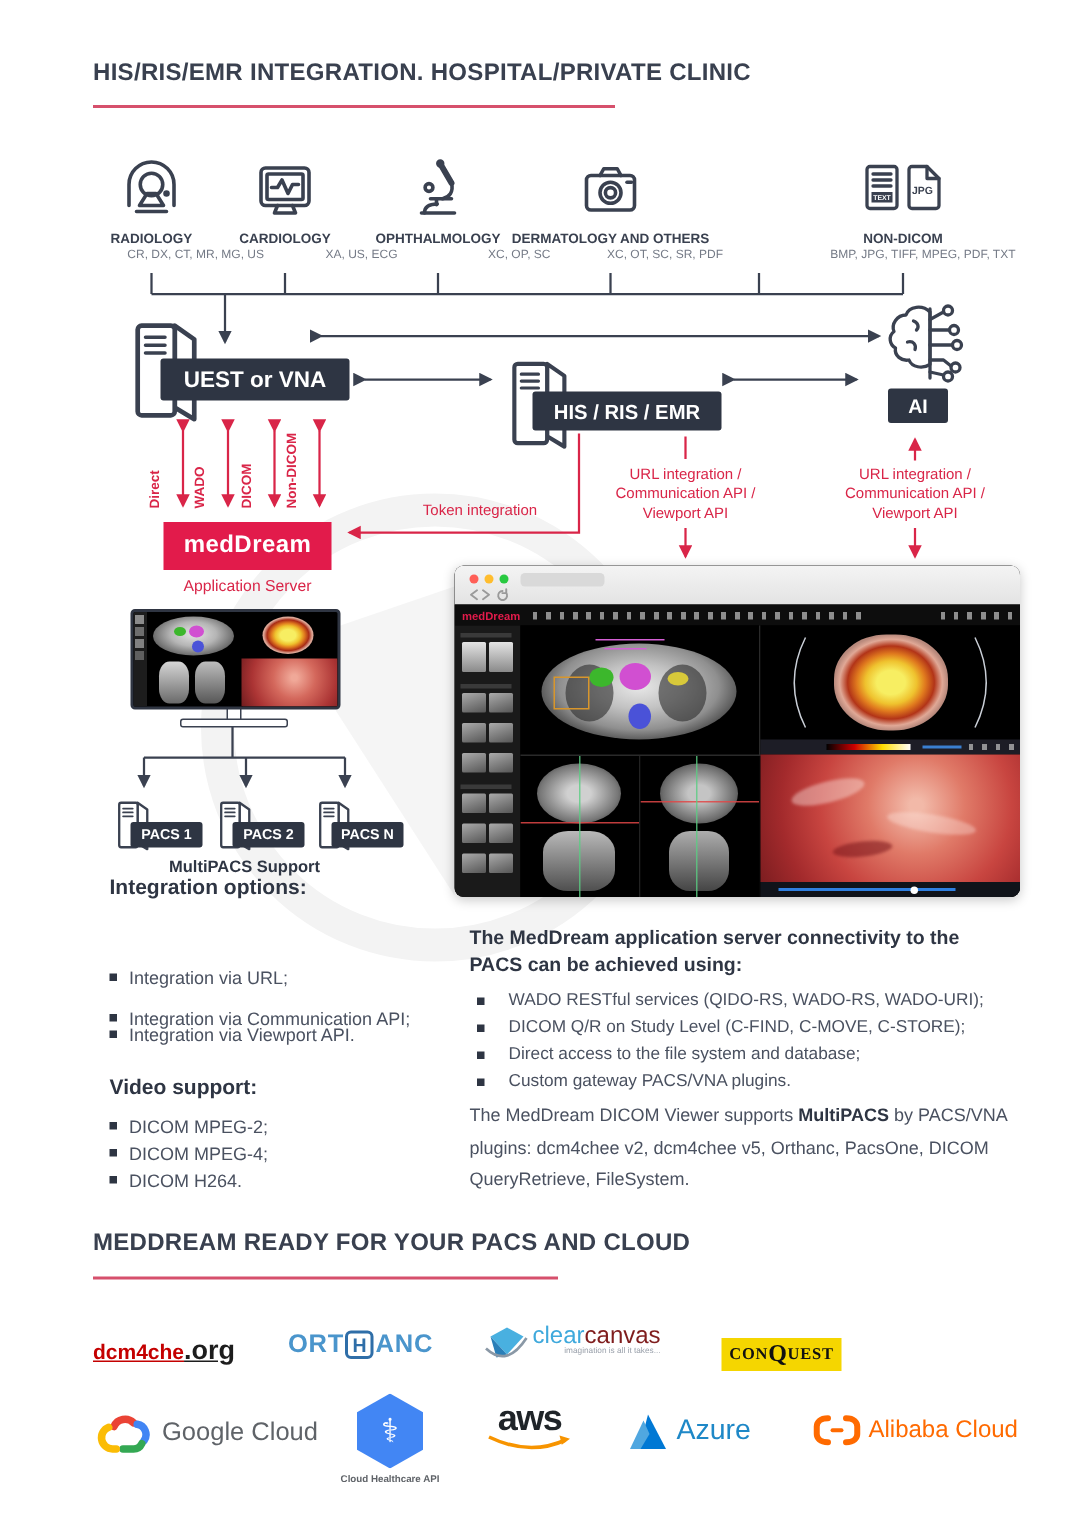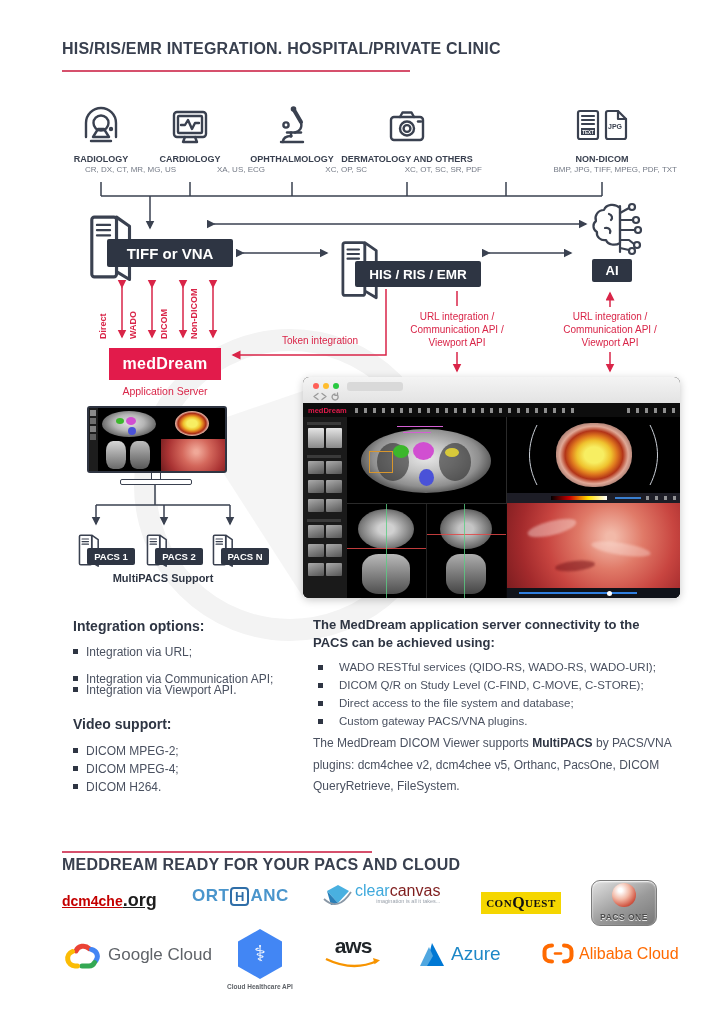--- a/index.html
+++ b/index.html
@@ -69,21 +69,21 @@
   .pacsone{width:64px;height:44px;border-radius:9px;border:1px solid #7c7c7c;position:relative;
            background:linear-gradient(150deg,#e2e2e2,#9a9a9a 55%,#777);box-shadow:inset 0 1px 2px #fff;}
   .pacsone .sphere{position:absolute;left:50%;top:2px;transform:translateX(-50%);width:24px;height:24px;border-radius:50%;
            background:radial-gradient(circle at 35% 30%,#fff 8%,#f2b9a6 40%,#d15744 72%,#8e241d 100%);}
   .pacsone .ptxt{position:absolute;bottom:3px;width:100%;text-align:center;font-size:8.5px;font-weight:800;
            color:#4c4c4c;text-shadow:0 1px 0 #e9e9e9;letter-spacing:.5px;}
   .gtxt{color:#5f6368;font-size:17px;}
   .hex{width:44px;height:50px;background:#4286f4;display:flex;align-items:center;justify-content:center;
        clip-path:polygon(50% 0,100% 25%,100% 75%,50% 100%,0 75%,0 25%);color:#fff;font-size:22px;}
   .hexlabel{position:absolute;z-index:2;font-size:6.5px;font-weight:700;color:#5f6368;transform:translateX(-50%);}
-  .awstxt{font-weight:800;font-size:21px;color:#1f2428;letter-spacing:-1px;line-height:20px;}
+  .awstxt{font-weight:800;font-size:24px;color:#1f2428;letter-spacing:-1px;line-height:20px;}
   .aztxt{color:#1e88c7;font-size:19px;font-weight:400;margin-left:6px;}
   .alitxt{color:#ff6a00;font-size:16px;font-weight:400;margin-left:5px;}
 </style>
 </head>
 <body>
 
 <div class="page">
 
   <svg class="overlay" width="724" height="1024" viewBox="0 0 724 1024">
     <defs>
@@ -205,21 +205,21 @@
         <text x="45" y="26" text-anchor="middle" font-size="7" font-weight="bold" fill="#3a4150" stroke="none" font-family="Liberation Sans, sans-serif">JPG</text>
       </svg>
     </div>
     <div class="mod-name">NON-DICOM</div>
     <div class="mod-codes">BMP, JPG, TIFF, MPEG, PDF, TXT</div>
   </div>
 
   <svg class="abs" style="left:84px;top:206px;" width="52" height="82">
     <use href="#server-sym" width="52" height="82"></use>
   </svg>
-  <div class="lbl" style="left:107px;top:239px;width:126px;height:28px;font-size:15px;">TIFF or VNA</div>
+  <div class="lbl" style="left:107px;top:239px;width:126px;height:28px;font-size:15px;">UEST or VNA</div>
 
   <svg class="abs" style="left:336px;top:233px;" width="46" height="72">
     <use href="#server-sym" width="46" height="72"></use>
   </svg>
   <div class="lbl" style="left:355px;top:261px;width:126px;height:26px;font-size:13.5px;">HIS / RIS / EMR</div>
 
   <svg class="abs" style="left:583px;top:200px;" width="72" height="58" viewBox="0 0 72 58" fill="none" stroke="#3a4150" stroke-width="2.2" stroke-linecap="round" stroke-linejoin="round">
     <path d="M37 8 c-5 -5 -14 -4 -16 2 c-6 0 -10 6 -8 11 c-4 3 -3 9 1 11 c-1 5 4 9 9 8 c2 5 9 6 14 3 z"></path>
     <path d="M26 14 c3 1 4 4 2 6 M22 28 c4 -1 6 2 5 5"></path>
     <path d="M37 6 V52"></path>
@@ -361,21 +361,21 @@
       </div>
       <div class="panel" style="left:80px;top:87px;width:79px;bottom:0;">
         <div class="blob" style="left:13px;top:5px;width:52px;height:40px;background:radial-gradient(#c4c4c4 20%,#6d6d6d 65%,#111 100%);"></div>
         <div class="blob" style="left:19px;top:50px;width:40px;height:40px;border-radius:35%;background:linear-gradient(180deg,#adadad,#454545);"></div>
         <div class="crossh" style="left:0;top:30px;width:79px;height:1px;"></div>
         <div class="crossv" style="left:37px;top:0;width:1px;height:94px;"></div>
       </div>
     </div>
   </div>
 
-  <div class="sect-title" style="left:73px;top:618px;">Integration options:</div>
+  <div class="sect-title" style="left:73px;top:583px;">Integration options:</div>
   <div class="li" style="left:73px;top:645px;">
       <span class="sq"></span>
       <span>Integration via URL;</span>
     </div>
   <div class="li" style="left:73px;top:672px;">
       <span class="sq"></span>
       <span>Integration via Communication API;</span>
     </div>
   <div class="li" style="left:73px;top:683px;">
       <span class="sq"></span>
@@ -410,21 +410,21 @@
       <span>Direct access to the file system and database;</span>
     </div>
   <div class="li" style="left:318px;top:715px;font-size:11.5px;">
       <span class="sq wide"></span>
       <span>Custom gateway PACS/VNA plugins.</span>
     </div>
   <div class="note" style="left:313px;top:733px;width:366px;">
     <span>The MedDream DICOM Viewer supports </span><span style="font-weight:700;color:#2e3543;">MultiPACS</span><span> by PACS/VNA plugins: dcm4chee v2, dcm4chee v5, Orthanc, PacsOne, DICOM QueryRetrieve, FileSystem.</span>
   </div>
 
-  <div class="abs h1" style="left:62px;top:820px;margin-top:36px;">MEDDREAM READY FOR YOUR PACS AND CLOUD</div>
+  <div class="abs h1" style="left:62px;top:820px;">MEDDREAM READY FOR YOUR PACS AND CLOUD</div>
   <div class="abs rule" style="left:62px;top:851px;width:310px;"></div>
 
   <div class="logo" style="left:62px;top:890px;">
     <span class="dcm-red">dcm4che</span><span class="dcm-dark">.org</span>
   </div>
   <div class="logo orth" style="left:192px;top:886px;">
     <span>ORT</span>
       <span class="orth-h">H</span>
       <span>ANC</span>
   </div>
@@ -436,24 +436,20 @@
     </svg>
     <span style="margin-left:3px;">
       <span class="cc-light">clear</span><span class="cc-dark">canvas</span>
       <span class="cc-tag">imagination is all it takes...</span>
     </span>
   </div>
   <div class="logo conq" style="left:481px;top:892px;">
     <span>CON</span>
       <span class="bigq">Q</span>
       <span>UEST</span>
-  </div>
-  <div class="logo pacsone" style="left:591px;top:880px;">
-    <div class="sphere"></div>
-    <div class="ptxt">PACS ONE</div>
   </div>
 
   <div class="logo" style="left:64px;top:940px;display:flex;align-items:center;">
     <svg width="36" height="30" viewBox="0 0 36 30" fill="none" stroke-linecap="round">
       <path d="M12 11 a8 8 0 0 1 13 -2.5" stroke="#ea4335" stroke-width="5"></path>
       <path d="M27.5 9.5 a7 7 0 0 1 4.5 11" stroke="#4285f4" stroke-width="5"></path>
       <path d="M30.5 22.5 a6 6 0 0 1 -5.5 3.5 h-7" stroke="#34a853" stroke-width="5"></path>
       <path d="M13.5 26 h-2.5 a7.5 7.5 0 0 1 -2.5 -14.5" stroke="#fbbc05" stroke-width="5"></path>
     </svg>
     <span class="gtxt" style="margin-left:8px;">Google Cloud</span>

